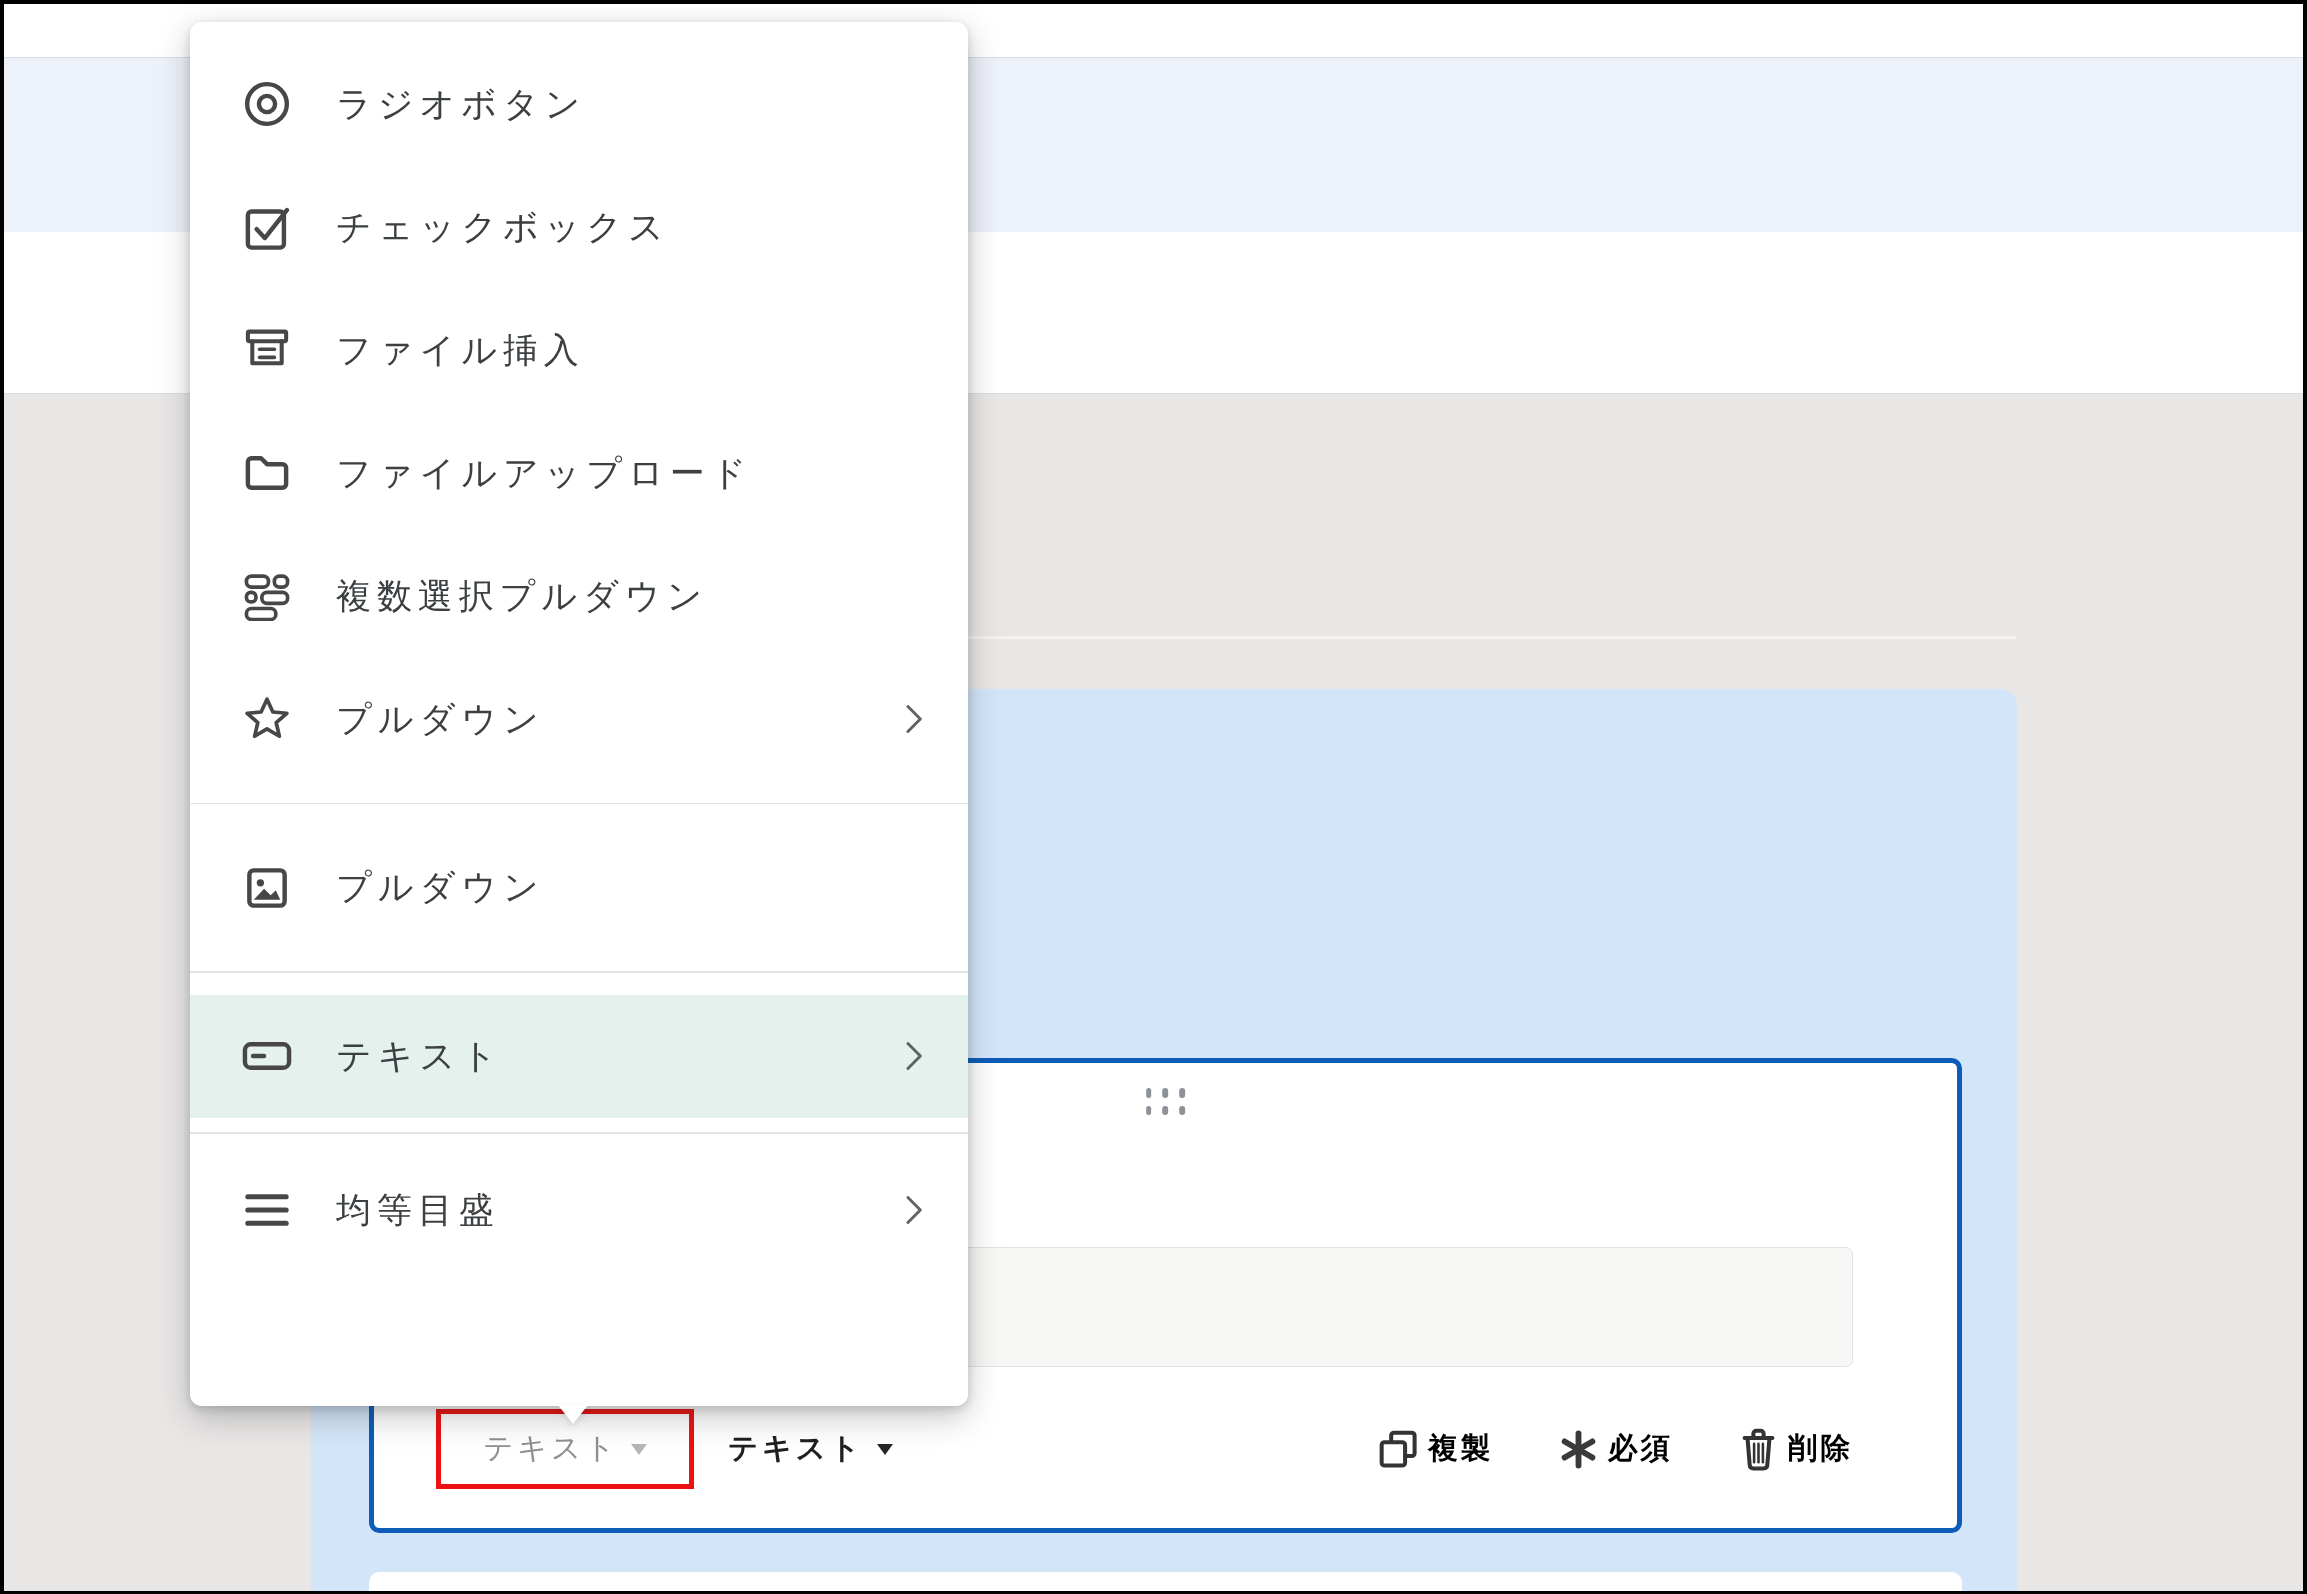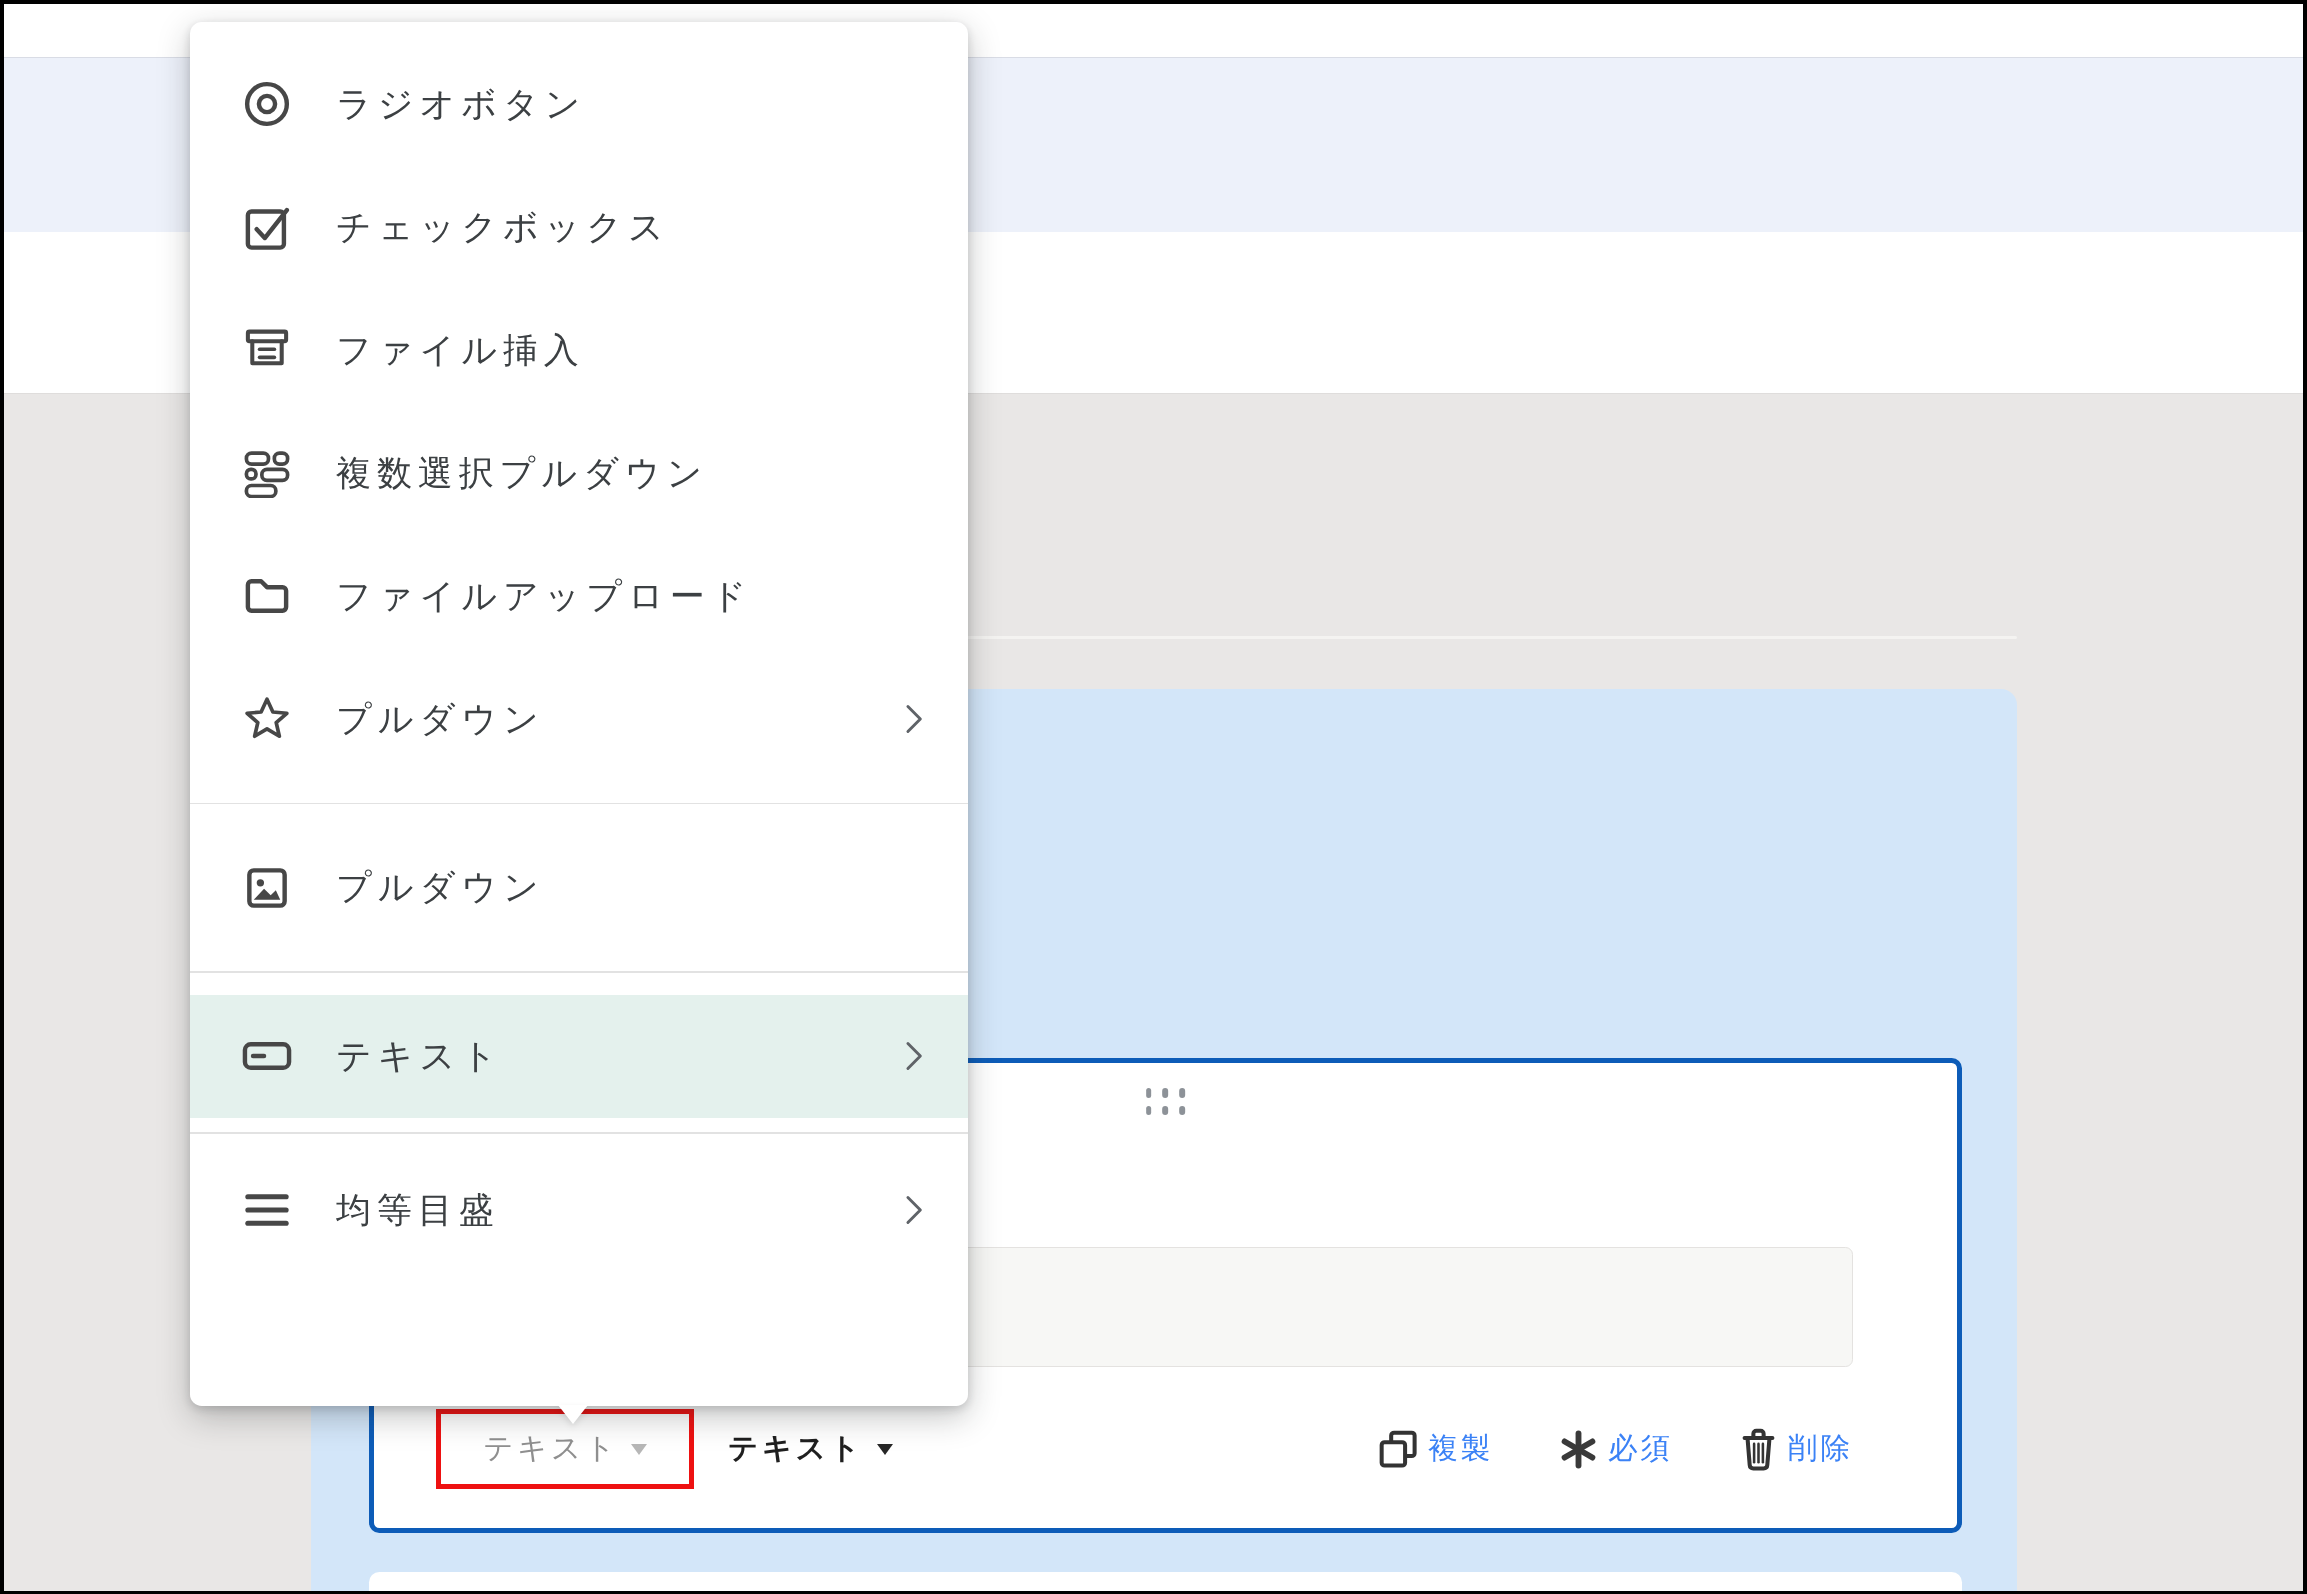--- a/index.html
+++ b/index.html
@@ -36,21 +36,21 @@
     border:5.9px solid #ee1111;display:flex;align-items:center;justify-content:center;z-index:5;}
   .type-select{display:flex;align-items:center;gap:11.8px;cursor:pointer;}
   .type-select .lbl{font-size:29.5px;letter-spacing:3.7px;color:#8f8f8f;}
   .type-dropdown{position:absolute;left:354px;top:346px;height:80px;display:flex;align-items:center;gap:13.3px;cursor:pointer;}
   .type-dropdown .lbl{font-size:29.5px;letter-spacing:3.7px;color:#1f1f1f;font-weight:700;}
   .caret{width:0;height:0;border-left:8px solid transparent;border-right:8px solid transparent;border-top:11px solid #b7b7b7;}
   .caret.dark{border-top-color:#272727;}
 
   .actions{position:absolute;right:104px;top:346px;height:80px;display:flex;align-items:center;gap:65px;}
   .action-btn{display:flex;align-items:center;gap:8.9px;cursor:pointer;}
-  .action-btn .a-lbl{font-size:29.5px;font-weight:400;letter-spacing:3px;color:#3b82f6;}
+  .action-btn .a-lbl{font-size:29.5px;font-weight:700;letter-spacing:3px;color:#000000;}
   .action-btn svg{display:block;}
 
   
   .menu{left:190px;top:22px;width:778px;height:1384px;background:#ffffff;border-radius:11.8px;
     box-shadow:0 10.3px 32px rgba(32,33,36,.26),0 3px 8.9px rgba(32,33,36,.16);
     z-index:10;box-sizing:border-box;padding:20.7px 0 10.3px 0;}
   .menu-pointer{position:absolute;left:368px;bottom:-17.7px;width:0;height:0;
     border-left:15.5px solid transparent;border-right:15.5px solid transparent;border-top:19px solid #ffffff;
     filter:drop-shadow(0 3px 3px rgba(0,0,0,.10));}
   .menu-item{position:relative;height:123px;display:flex;align-items:center;padding-left:52px;cursor:pointer;}
@@ -158,41 +158,41 @@
             <rect x="8" y="9" width="52" height="13" rx="2" stroke-width="5.5"></rect>
             <path d="M14 22 V52 H54 V22" stroke-width="5.5"></path>
             <line x1="24" y1="33" x2="44" y2="33" stroke-width="5"></line>
             <line x1="24" y1="44" x2="44" y2="44" stroke-width="5"></line>
           </svg>
         </span>
         <span class="mi-label">ファイル挿入</span>
       </div>
       <div class="menu-item">
         <span class="mi-icon">
+          <svg width="50" height="50" viewBox="0 0 68 68" fill="none" stroke="#474747" stroke-linecap="round" stroke-linejoin="round">
+            <path d="M8 19 C8 16 10 14 13 14 H26 L34 22 H55 C58 22 60 24 60 27 V49 C60 52 58 54 55 54 H13 C10 54 8 52 8 49 Z" stroke-width="6"></path>
+          </svg>
+        </span>
+        <span class="mi-label">ファイルアップロード</span>
+      </div>
+      <div class="menu-item">
+        <span class="mi-icon">
           <svg width="50" height="50" viewBox="0 0 68 68" fill="none" stroke="#474747" stroke-linecap="round" stroke-linejoin="round" stroke-width="5">
             <rect x="6" y="7" width="30" height="15" rx="7"></rect>
             <rect x="44" y="7" width="18" height="15" rx="7"></rect>
             <rect x="6" y="29" width="13" height="13" rx="6"></rect>
             <rect x="27" y="29" width="35" height="15" rx="7"></rect>
             <rect x="6" y="51" width="40" height="15" rx="7"></rect>
           </svg>
         </span>
         <span class="mi-label">複数選択プルダウン</span>
       </div>
       <div class="menu-item">
         <span class="mi-icon">
           <svg width="50" height="50" viewBox="0 0 68 68" fill="none" stroke="#474747" stroke-linecap="round" stroke-linejoin="round">
-            <path d="M8 19 C8 16 10 14 13 14 H26 L34 22 H55 C58 22 60 24 60 27 V49 C60 52 58 54 55 54 H13 C10 54 8 52 8 49 Z" stroke-width="6"></path>
-          </svg>
-        </span>
-        <span class="mi-label">ファイルアップロード</span>
-      </div>
-      <div class="menu-item">
-        <span class="mi-icon">
-          <svg width="50" height="50" viewBox="0 0 68 68" fill="none" stroke="#474747" stroke-linecap="round" stroke-linejoin="round">
             <path d="M34 7 L42 24.5 L61 26.2 L46.5 38.8 L50.8 57.5 L34 47.5 L17.2 57.5 L21.5 38.8 L7 26.2 L26 24.5 Z" stroke-width="5"></path>
           </svg>
         </span>
         <span class="mi-label">プルダウン</span>
         <span class="mi-chevron"><svg width="19" height="31" viewBox="0 0 26 42" fill="none" stroke="#5f6368" stroke-width="4" stroke-linecap="round" stroke-linejoin="round">
             <path d="M4 4 L21 21 L4 38"></path>
           </svg></span>
       </div>
       <div class="menu-sep"></div>
       <div class="menu-item">

